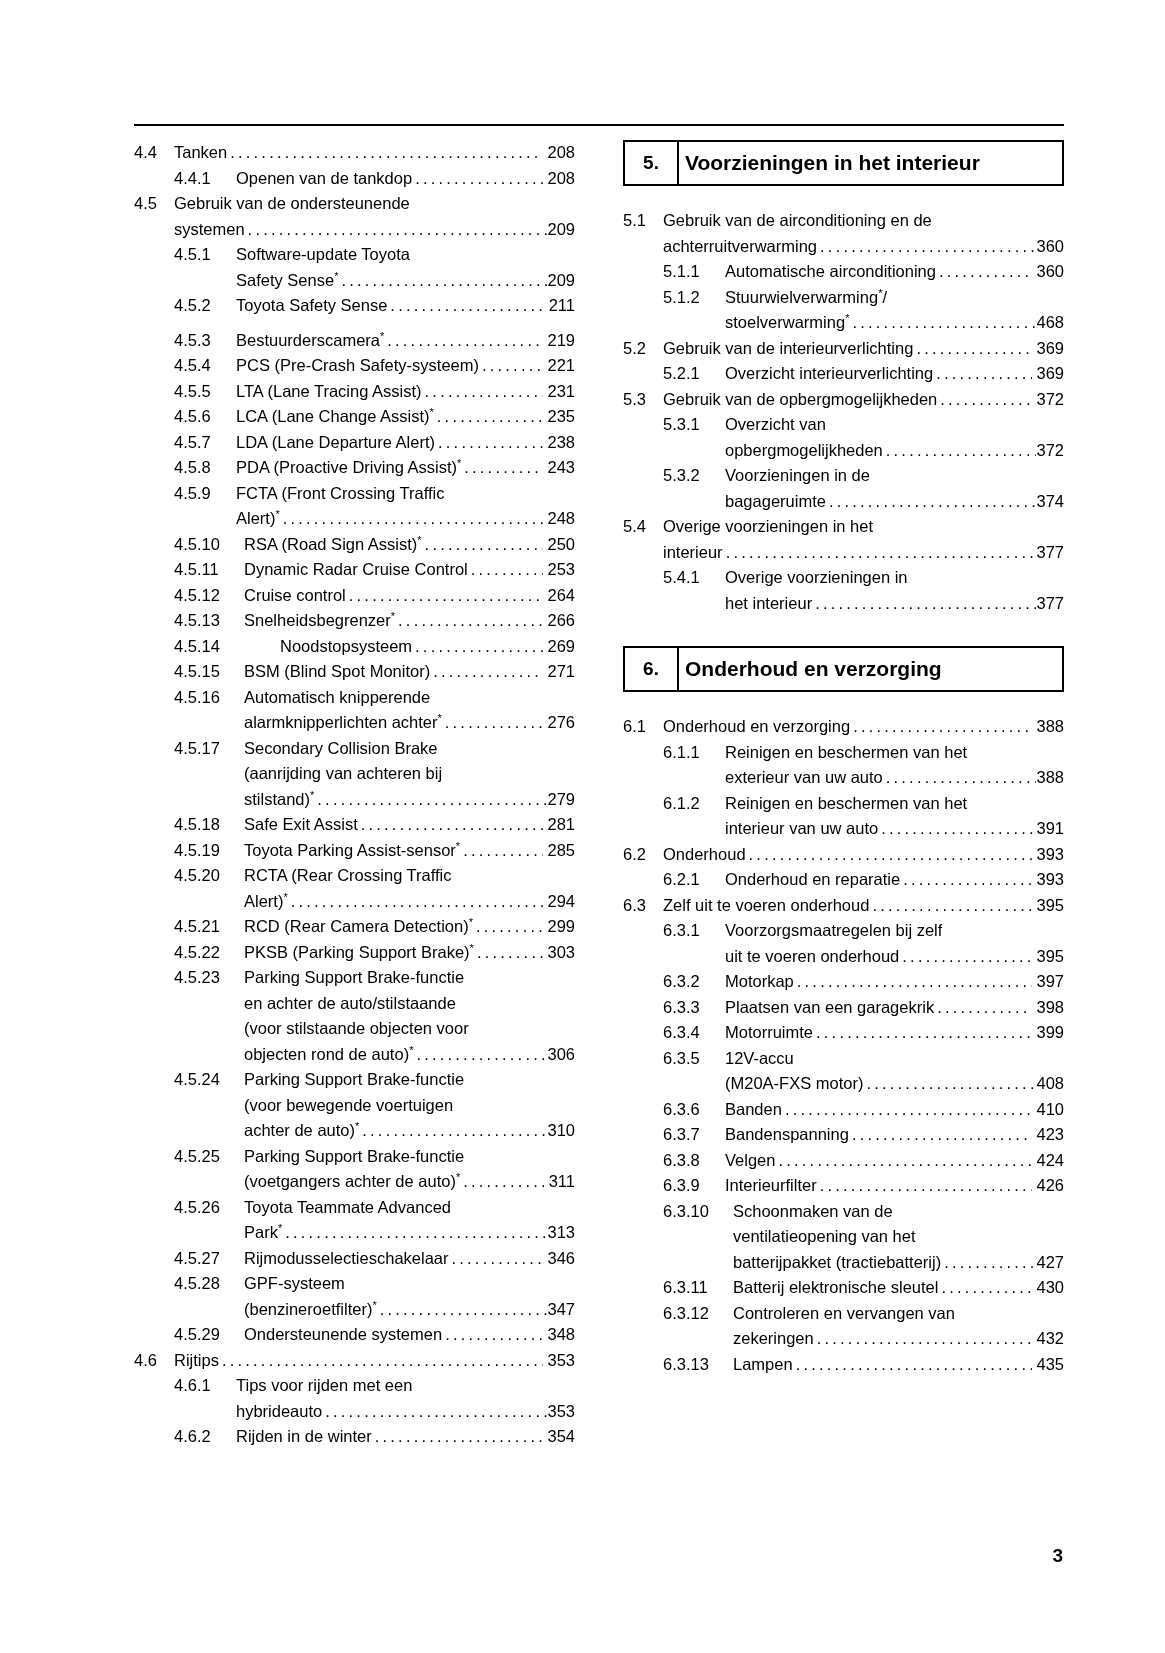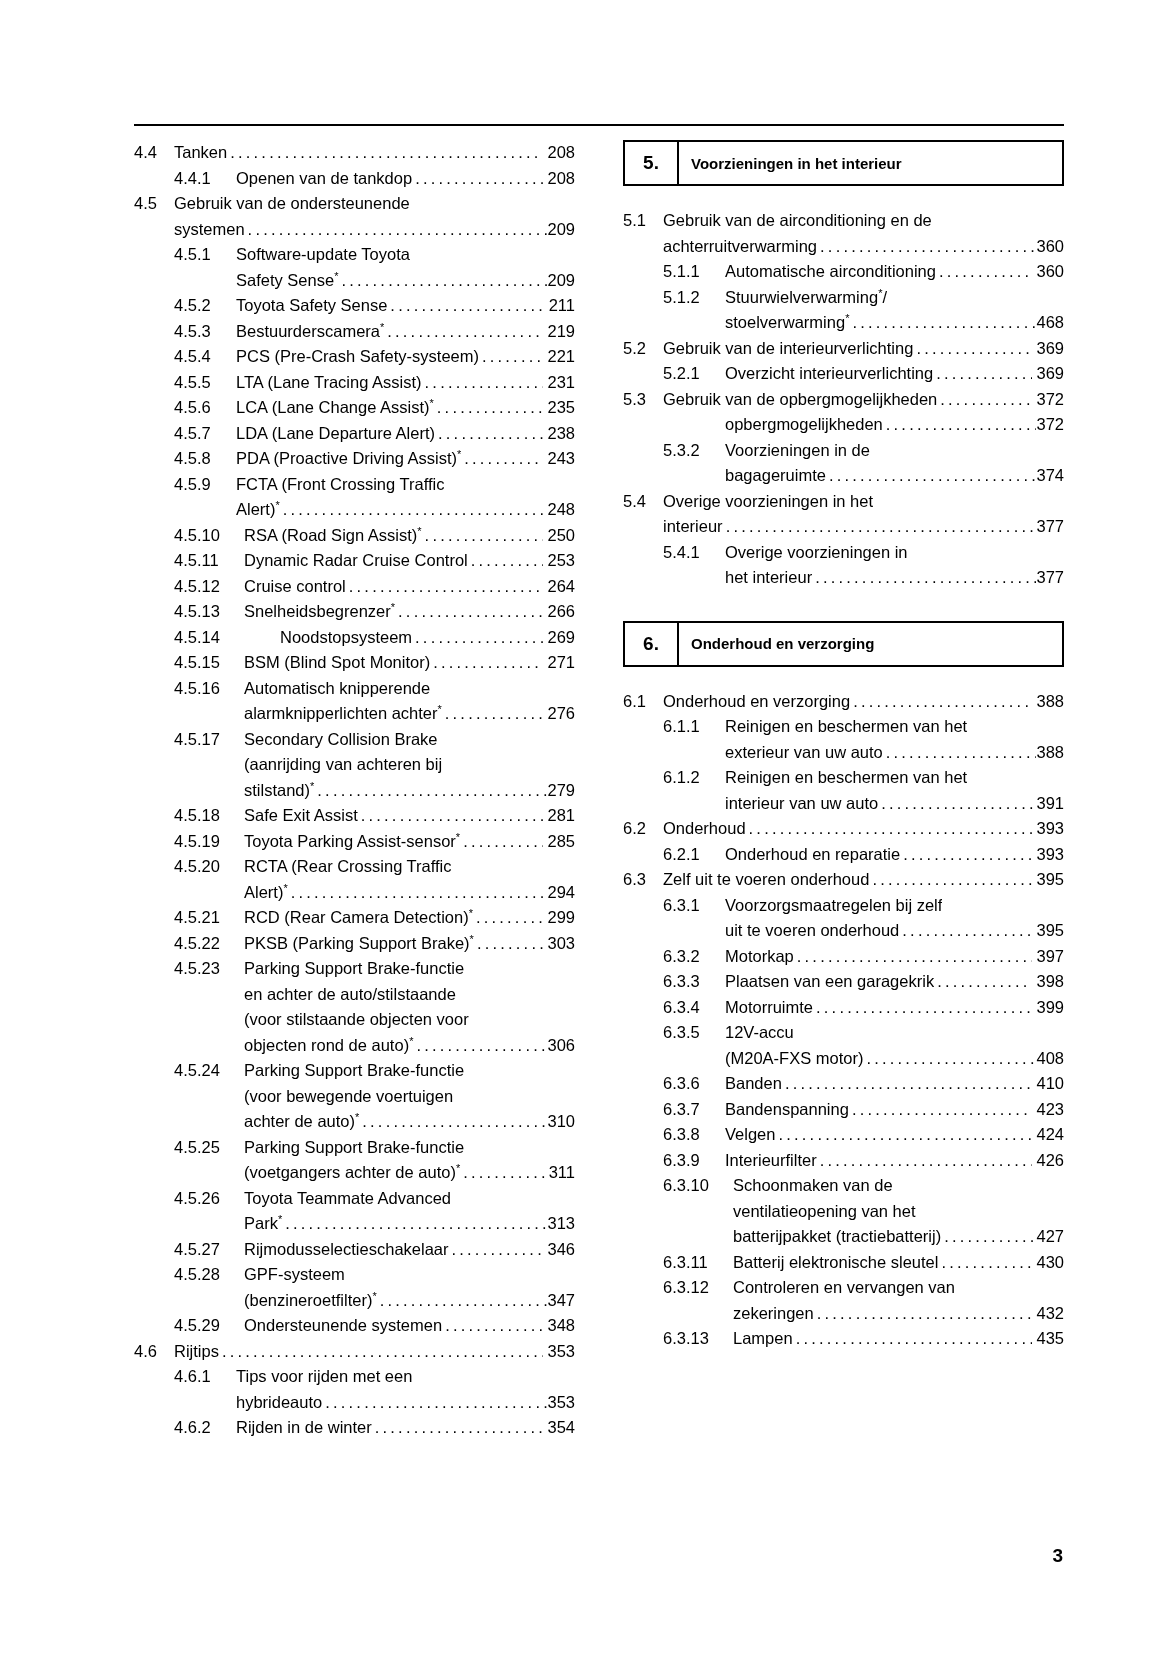--- a/index.html
+++ b/index.html
@@ -118,23 +118,23 @@
     justify-content: center;
     font-weight: bold;
     font-size: 19px;
     border-right: 2px solid #000;
     box-sizing: border-box;
   }
   .sec-box .sec-title {
     flex: 1 1 auto;
     display: flex;
     align-items: center;
-    padding-left: 12px;
+    padding-left: 6px;
     font-weight: bold;
-    font-size: 15px;
+    font-size: 21px;
   }
   .spacer-lg { height: 30px; }
   .page-no {
     position: absolute;
     right: 118px;
     bottom: 86px;
     font-weight: bold;
     font-size: 19px;
   }
 </style>
@@ -183,21 +183,21 @@
           <span class="pg">209</span>
         </div>
         <div class="entry lvl2">
           <span class="num">4.5.2</span>
           <span class="txt" style="flex: 0 0 auto;"><span>Toyota Safety Sense</span></span>
           <span class="fill">............................................................</span>
           <span class="pg">211</span>
         </div>
         <div class="entry lvl2">
           <span class="num">4.5.3</span>
-          <span class="txt" style="flex: 0 0 auto;"><span>Bestuurderscamera<sup>*</sup></span></span>
+          <span class="txt" style="flex: 0 0 auto; margin-top: 9px;"><span>Bestuurderscamera<sup>*</sup></span></span>
           <span class="fill">............................................................</span>
           <span class="pg">219</span>
         </div>
         <div class="entry lvl2">
           <span class="num">4.5.4</span>
           <span class="txt" style="flex: 0 0 auto;"><span>PCS (Pre-Crash Safety-systeem)</span></span>
           <span class="fill">............................................................</span>
           <span class="pg">221</span>
         </div>
         <div class="entry lvl2">
@@ -487,20 +487,25 @@
             <span class="txt" style="flex: 0 0 auto;"><span>Overzicht interieurverlichting</span></span>
             <span class="fill">............................................................</span>
             <span class="pg">369</span>
           </div>
           <div class="entry lvl1">
             <span class="num">5.3</span>
             <span class="txt" style="flex: 0 0 auto;"><span>Gebruik van de opbergmogelijkheden</span></span>
             <span class="fill">............................................................</span>
             <span class="pg">372</span>
           </div>
+          <div class="entry lvl2">
+            <span class="num">5.3.1</span>
+            <span class="txt" style="flex: 0 0 auto;"><span>Overzicht van</span></span>
+            <span class="fill"></span>
+          </div>
           <div class="wrapline">
             <span class="pad2"></span>
             <span class="txt"><span>opbergmogelijkheden</span></span>
             <span class="fill">............................................................</span>
             <span class="pg">372</span>
           </div>
           <div class="entry lvl2">
             <span class="num">5.3.2</span>
             <span class="txt" style="flex: 0 0 auto;"><span>Voorzieningen in de</span></span>
             <span class="fill"></span>

